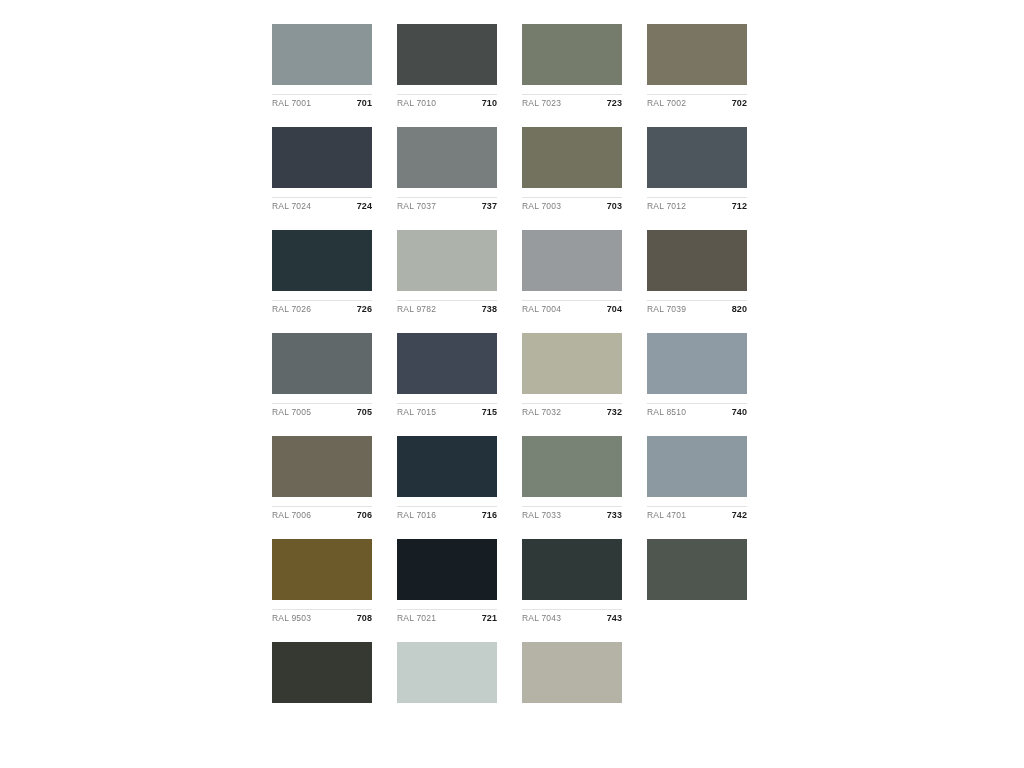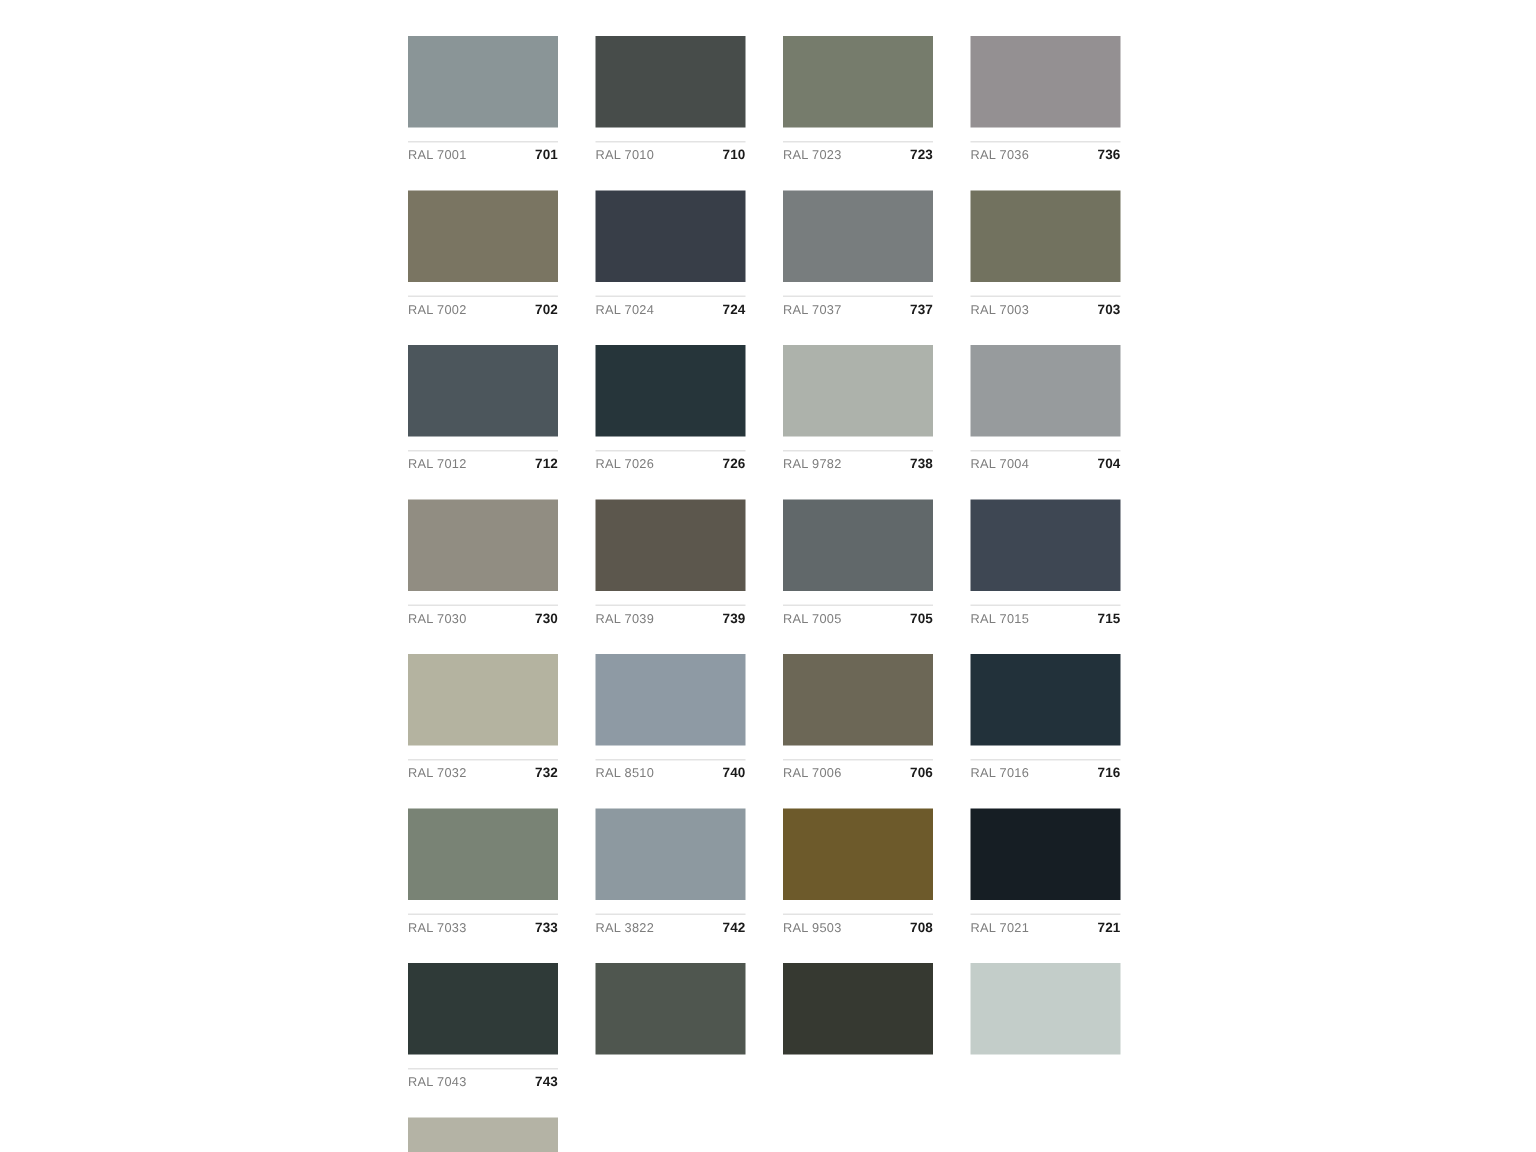--- a/index.html
+++ b/index.html
@@ -82,27 +82,20 @@
         </div>
       </div>
       <div class="swatch-cell">
         <div class="swatch-chip" style="background: rgb(118, 124, 108);"></div>
         <div class="swatch-label-row">
           <span class="swatch-name">RAL 7023</span>
           <span class="swatch-code">723</span>
         </div>
       </div>
       <div class="swatch-cell">
-        <div class="swatch-chip" style="background: rgb(148, 144, 146);"></div>
-        <div class="swatch-label-row">
-          <span class="swatch-name">RAL 7036</span>
-          <span class="swatch-code">736</span>
-        </div>
-      </div>
-      <div class="swatch-cell">
         <div class="swatch-chip" style="background: rgb(122, 117, 98);"></div>
         <div class="swatch-label-row">
           <span class="swatch-name">RAL 7002</span>
           <span class="swatch-code">702</span>
         </div>
       </div>
       <div class="swatch-cell">
         <div class="swatch-chip" style="background: rgb(56, 62, 72);"></div>
         <div class="swatch-label-row">
           <span class="swatch-name">RAL 7024</span>
@@ -145,31 +138,24 @@
         </div>
       </div>
       <div class="swatch-cell">
         <div class="swatch-chip" style="background: rgb(151, 155, 157);"></div>
         <div class="swatch-label-row">
           <span class="swatch-name">RAL 7004</span>
           <span class="swatch-code">704</span>
         </div>
       </div>
       <div class="swatch-cell">
-        <div class="swatch-chip" style="background: rgb(145, 141, 130);"></div>
-        <div class="swatch-label-row">
-          <span class="swatch-name">RAL 7030</span>
-          <span class="swatch-code">730</span>
-        </div>
-      </div>
-      <div class="swatch-cell">
         <div class="swatch-chip" style="background: rgb(92, 87, 77);"></div>
         <div class="swatch-label-row">
           <span class="swatch-name">RAL 7039</span>
-          <span class="swatch-code">739</span>
+          <span class="swatch-code">820</span>
         </div>
       </div>
       <div class="swatch-cell">
         <div class="swatch-chip" style="background: rgb(97, 104, 106);"></div>
         <div class="swatch-label-row">
           <span class="swatch-name">RAL 7005</span>
           <span class="swatch-code">705</span>
         </div>
       </div>
       <div class="swatch-cell">
@@ -210,21 +196,21 @@
       <div class="swatch-cell">
         <div class="swatch-chip" style="background: rgb(121, 131, 117);"></div>
         <div class="swatch-label-row">
           <span class="swatch-name">RAL 7033</span>
           <span class="swatch-code">733</span>
         </div>
       </div>
       <div class="swatch-cell">
         <div class="swatch-chip" style="background: rgb(141, 153, 160);"></div>
         <div class="swatch-label-row">
-          <span class="swatch-name">RAL 3822</span>
+          <span class="swatch-name">RAL 4701</span>
           <span class="swatch-code">742</span>
         </div>
       </div>
       <div class="swatch-cell">
         <div class="swatch-chip" style="background: rgb(109, 90, 43);"></div>
         <div class="swatch-label-row">
           <span class="swatch-name">RAL 9503</span>
           <span class="swatch-code">708</span>
         </div>
       </div>

